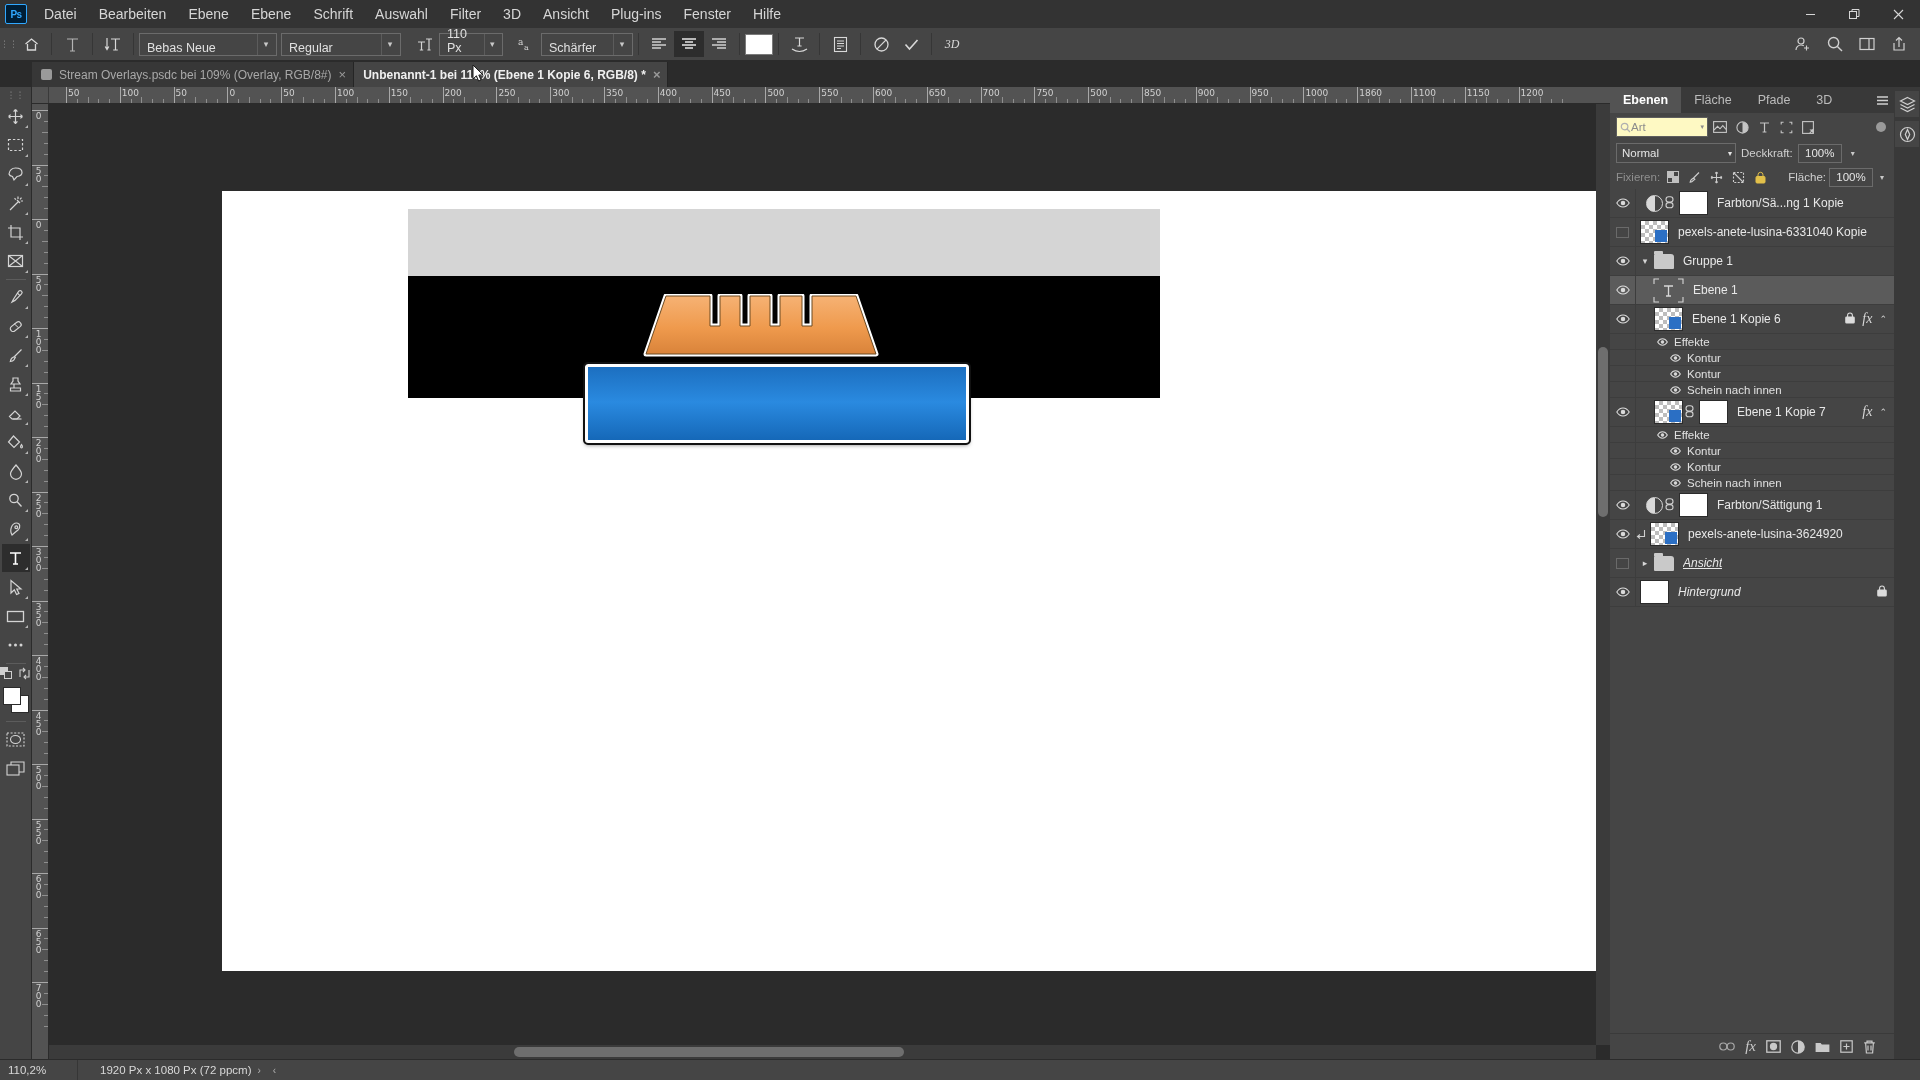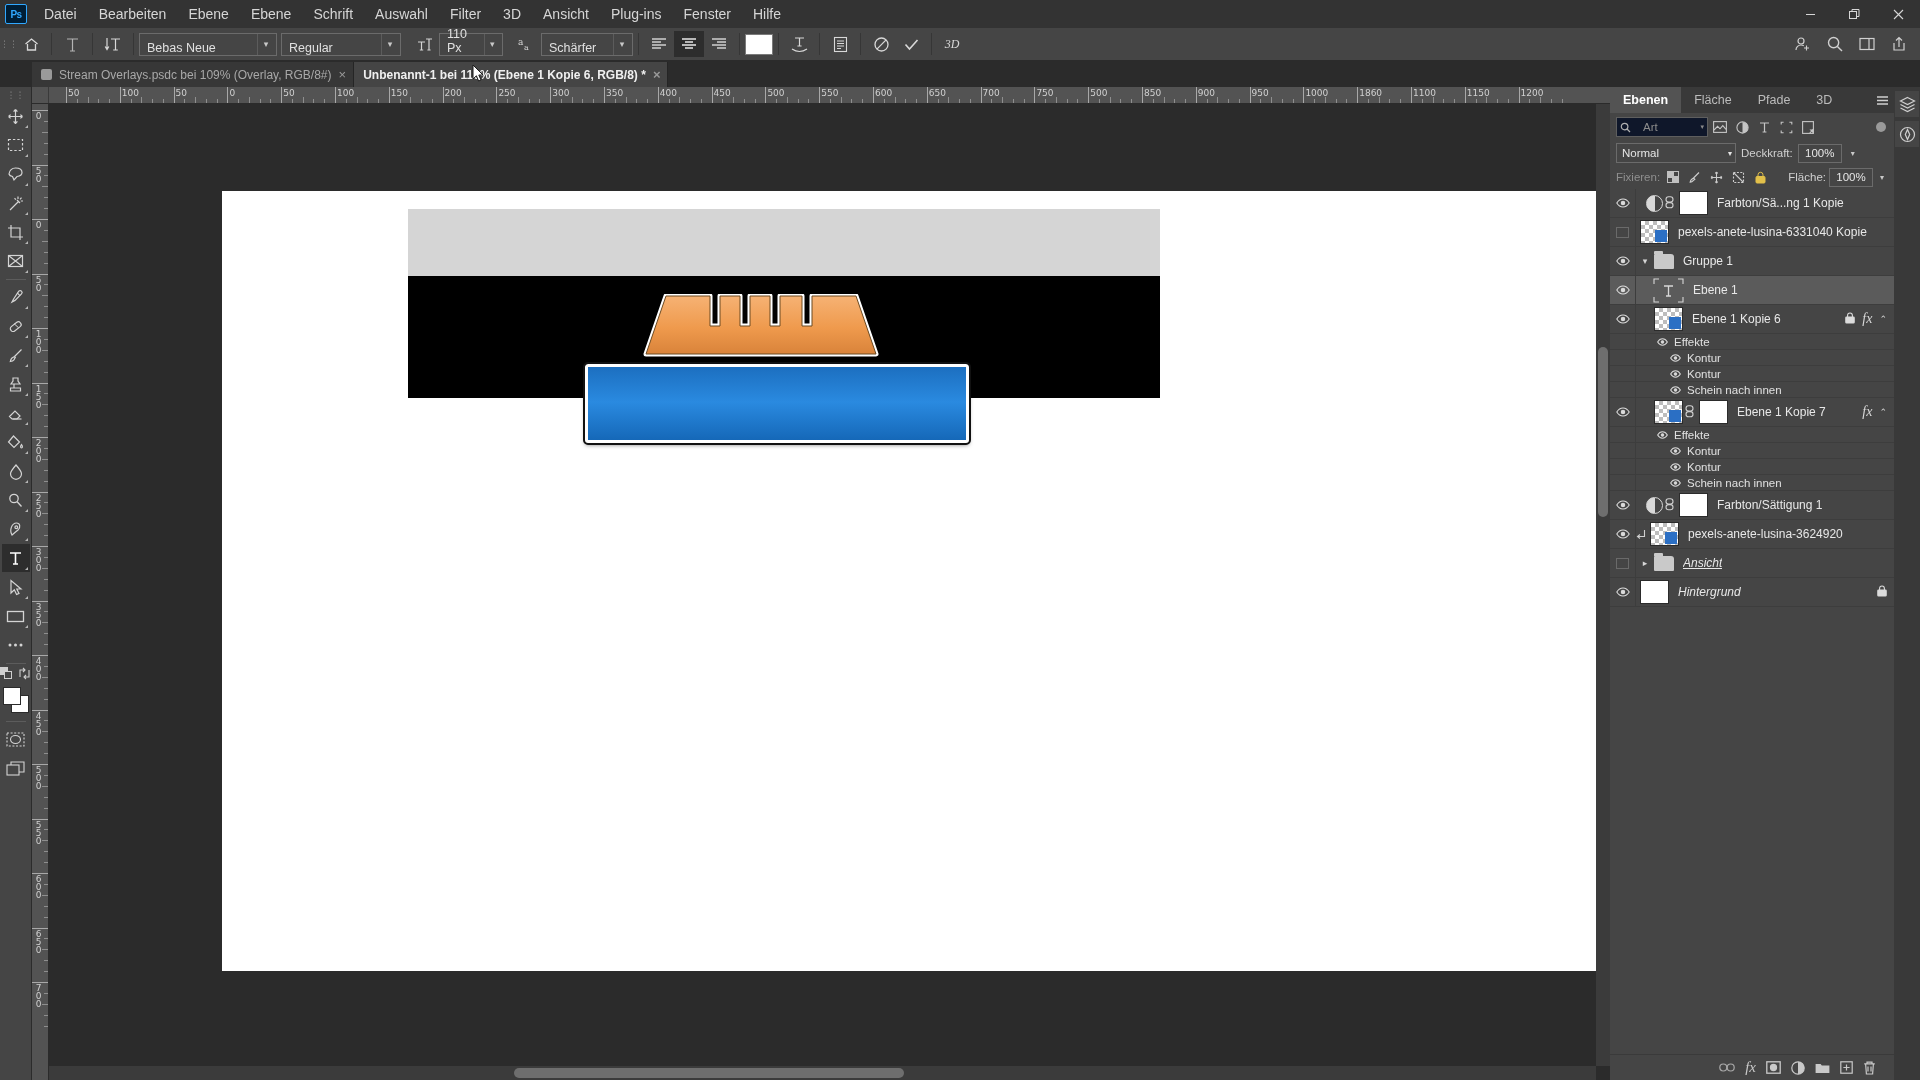--- a/index.html
+++ b/index.html
@@ -198,22 +198,22 @@
   .ptab.active { background: #535353; color: #ffffff; font-weight: bold; }
   .panel-menu {
     margin-left: auto; width: 24px; display: flex; align-items: center;
     justify-content: center; color: #cfcfcf; font-size: 13px;
   }
   .filterrow {
     height: 28px; background: #454545; display: flex; align-items: center;
     flex: 0 0 28px; padding: 0 6px; gap: 2px;
   }
   .search-box {
-    width: 92px; height: 20px; background: #0f172a; border: 1px solid #5e5e5e;
-    display: flex; align-items: center; padding: 0 3px; gap: 12px;
+    width: 92px; height: 20px; background: #fef9c3; border: 1px solid #5e5e5e;
+    display: flex; align-items: center; padding: 0 3px; gap: 0;
     color: #8c8c8c; font-size: 11.5px;
   }
   .filt-icon {
     width: 20px; height: 20px; display: flex; align-items: center;
     justify-content: center; color: #c5c5c5;
   }
   .toggle-dot {
     margin-left: auto; width: 10px; height: 10px; border-radius: 50%;
     background: #9a9a9a; margin-right: 2px;
   }
@@ -1382,14 +1382,20 @@
         <div class="rail-btn">
           <svg width="17" height="17" viewBox="0 0 17 17" fill="none" stroke="#cfcfcf" stroke-width="1.2">
             <circle cx="8.5" cy="8.5" r="7"></circle>
               <path d="M8.5 3.5 6.3 8.5 8.5 13.5 10.7 8.5z"></path>
           </svg>
         </div>
       </div>
     </div>
   </div>
 
+  <div class="statusbar">
+    <div class="sb-zoom">110,2%</div>
+    <div class="sb-dims">1920 Px x 1080 Px (72 ppcm)</div>
+    <div class="sb-arrow">›</div>
+    <div class="sb-arrow">‹</div>
+  </div>
 
 </div>
 
 </body></html>

